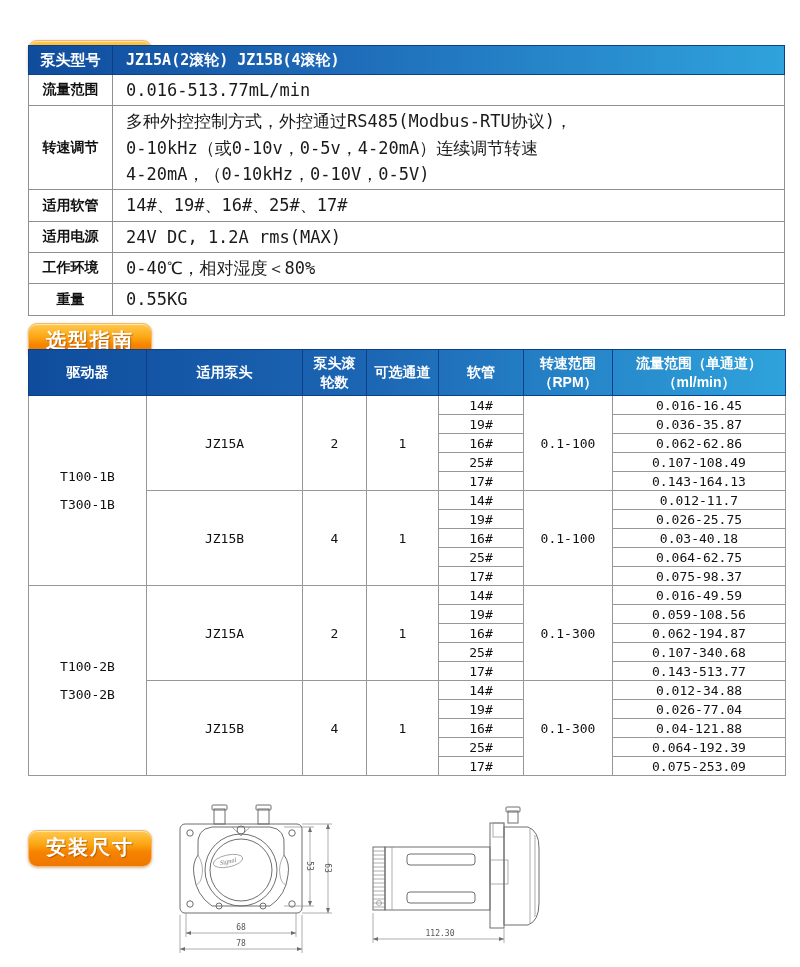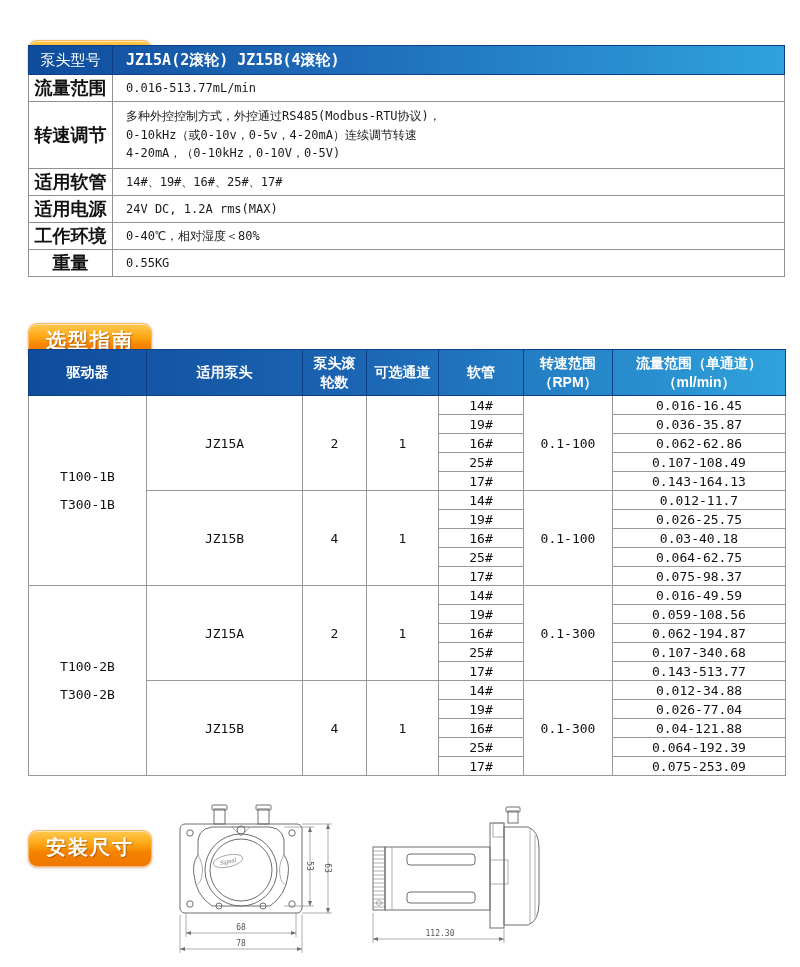--- a/index.html
+++ b/index.html
@@ -17,28 +17,28 @@
     text-shadow:1px 1px 1px rgba(150,70,0,.65);
     margin-top:32px;
   }
 
   
   table{border-collapse:collapse;table-layout:fixed;background:#fff;}
   td,th{box-sizing:border-box;}
 
   
   .features{position:absolute;left:28px;top:45px;width:757px;border:1px solid #5f5f5f;}
-  .features td{border:1px solid #909090;font-size:18px;vertical-align:middle;}
+  .features td{border:1px solid #909090;font-size:14px;vertical-align:middle;}
   .features .lab{width:84px;text-align:center;font-weight:bold;color:#111;}
   .features .val{text-align:left;padding:2px 10px 2px 13px;
-    font-family:"DejaVu Sans Mono","Liberation Mono",monospace;font-size:12px;
+    font-family:"DejaVu Sans Mono","Liberation Mono",monospace;font-size:17px;
     white-space:pre-line;line-height:1.55;}
   .features thead tr{background:linear-gradient(90deg,#0f4c9c 0%,#1e6ab8 40%,#2fa3dc 100%);}
   .features thead th{border:1px solid #0d3f86;color:#fff;font-size:15px;}
-  .features thead .lab-h{width:84px;text-align:center;font-weight:normal;}
+  .features thead .lab-h{width:84px;text-align:center;font-weight:bold;}
   .features thead .val-h{text-align:left;padding-left:13px;font-weight:bold;
     font-family:"DejaVu Sans Mono","Liberation Mono",monospace;border-left:1px solid rgba(255,255,255,.45);margin-left:16px;}
 
   
   .selection{position:absolute;left:28px;top:325px;width:757px;border:1px solid #5f5f5f;margin-top:24px;}
   .selection thead tr{background:linear-gradient(90deg,#0f4c9c 0%,#1c66b4 45%,#2fa3dc 100%);}
   .selection thead th{
     height:46px;color:#ffffff;font-size:14px;font-weight:bold;text-align:center;
     vertical-align:middle;white-space:pre-line;line-height:1.35;
     border:1px solid #0d3f86;border-left:1px solid rgba(255,255,255,.4);}

